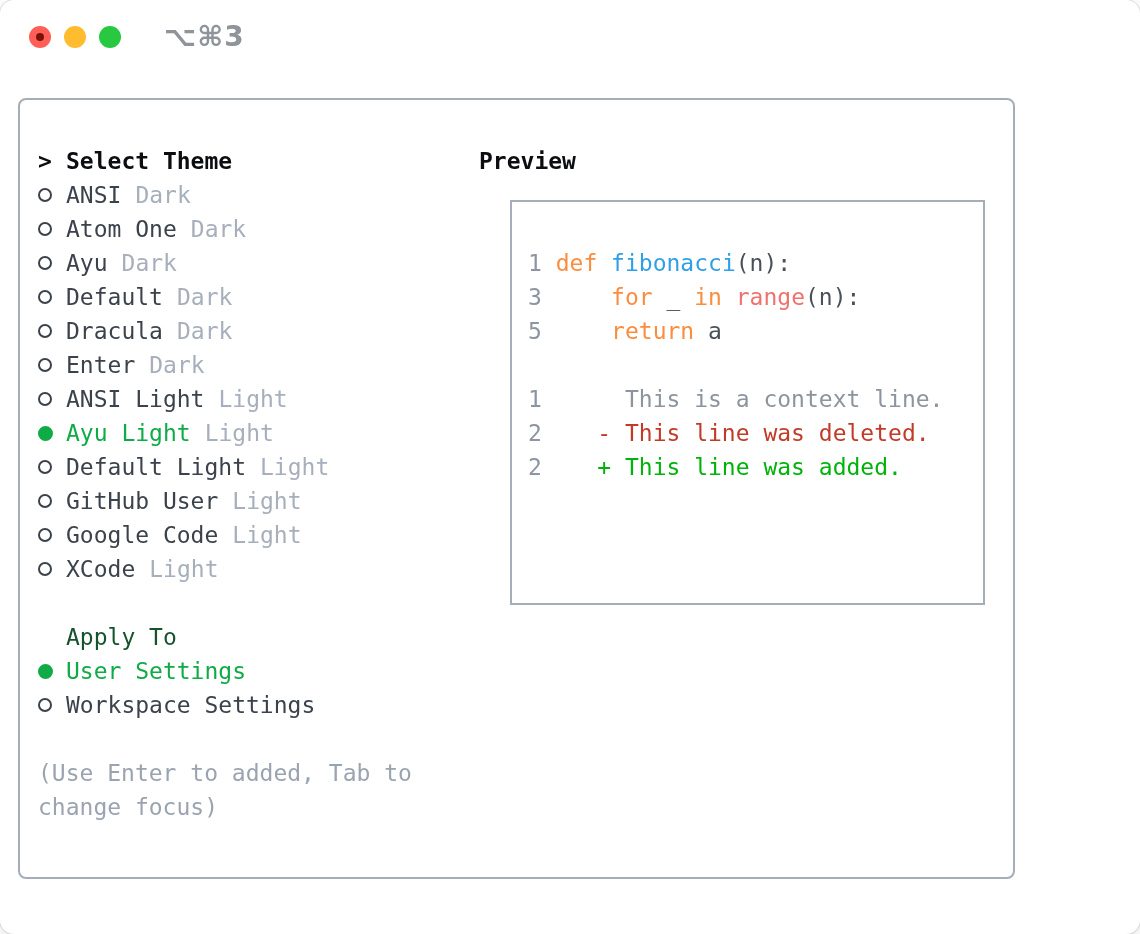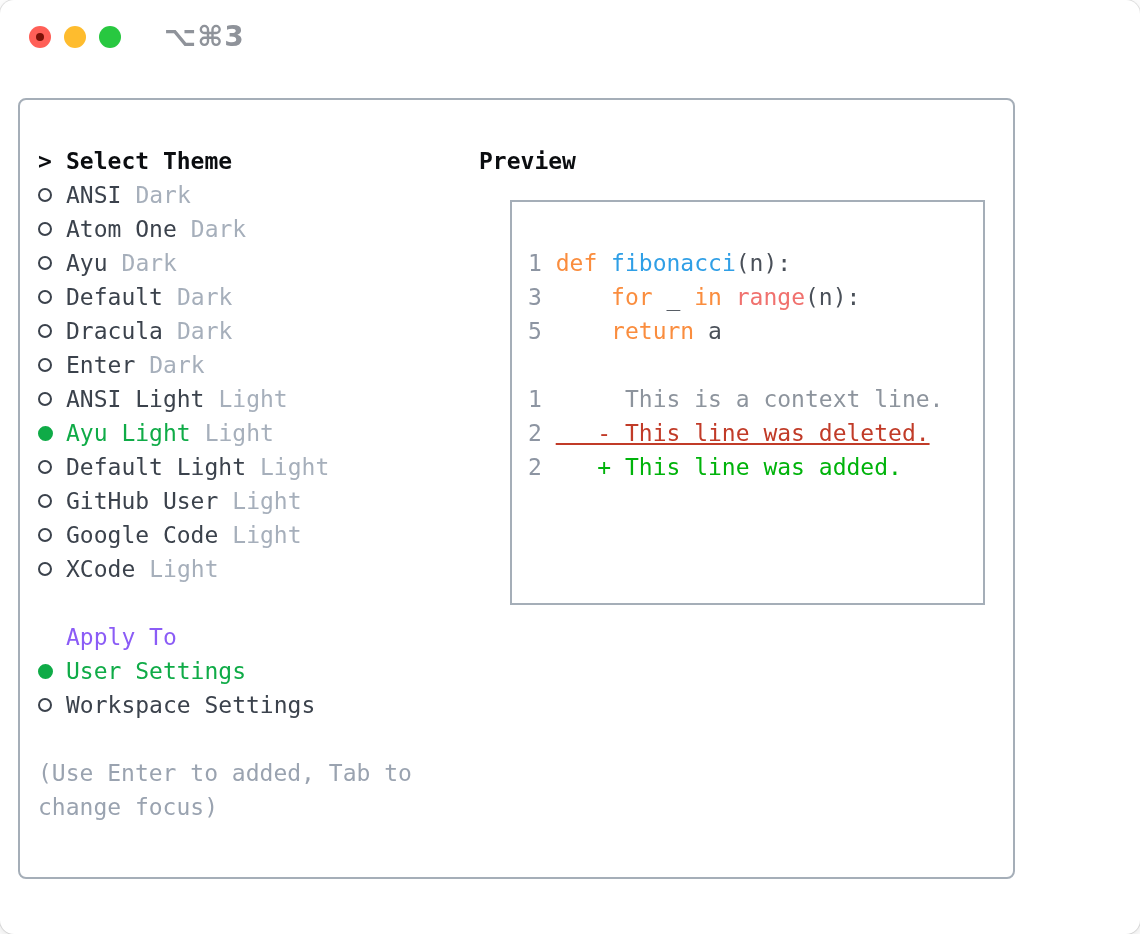--- a/index.html
+++ b/index.html
@@ -27,38 +27,38 @@
   .leftcol{position:absolute;left:18px;top:44px;display:flex;flex-direction:column;}
   .row{display:flex;align-items:center;height:34px;
        font:23px/34px "DejaVu Sans Mono",monospace;color:#3b424c;white-space:pre;}
   .mk{width:28px;height:34px;display:flex;align-items:center;flex:0 0 28px;}
   .dot{width:14px;height:14px;box-sizing:border-box;border:2px solid #3b424c;border-radius:50%;}
   .row.sel .dot{width:15px;height:15px;background:#0fab47;border-color:#0fab47;}
   .row.sel .nm{color:#0fab47;}
   .tag{color:#a6afbb;margin-left:14px;}
   .hdr{font-weight:bold;color:#0b0d10;}
   .caret{font:bold 23px/34px "DejaVu Sans Mono",monospace;color:#0b0d10;}
-  .applylbl{color:#8b5cf6;}
+  .applylbl{color:#14532d;}
   .sp34{height:34px;}
   .help{width:420px;font:23px/34px "DejaVu Sans Mono",monospace;color:#9aa3b0;}
 
   
   .pvlabel{position:absolute;left:459px;top:44px;font:bold 23px/34px "DejaVu Sans Mono",monospace;
            color:#0b0d10;}
   .codebox{position:absolute;left:490px;top:100px;width:475px;height:405px;box-sizing:border-box;
            border:2px solid #a5aeb8;background:#fff;padding:44px 0 0 16px;}
   .cl{font:23px/34px "DejaVu Sans Mono",monospace;white-space:pre;min-height:34px;color:#4a5059;}
   .ln{color:#8d95a2;}
   .fg{color:#4a5059;}
   .kw{color:#fa8d3e;}
   .fn{color:#2f9fe6;}
   .call{color:#f0716e;}
   .nu{color:#a477cf;}
   .ctx{color:#8d949d;}
-  .del{color:#c13b28;text-decoration:underline;}
+  .del{color:#c13b28;}
   .add{color:#00b30b;}
 </style>
 </head>
 <body>
 
 <div class="window">
 
   <div class="titlebar">
     <div class="tl tl-red"></div>
     <div class="tl tl-yellow"></div>

